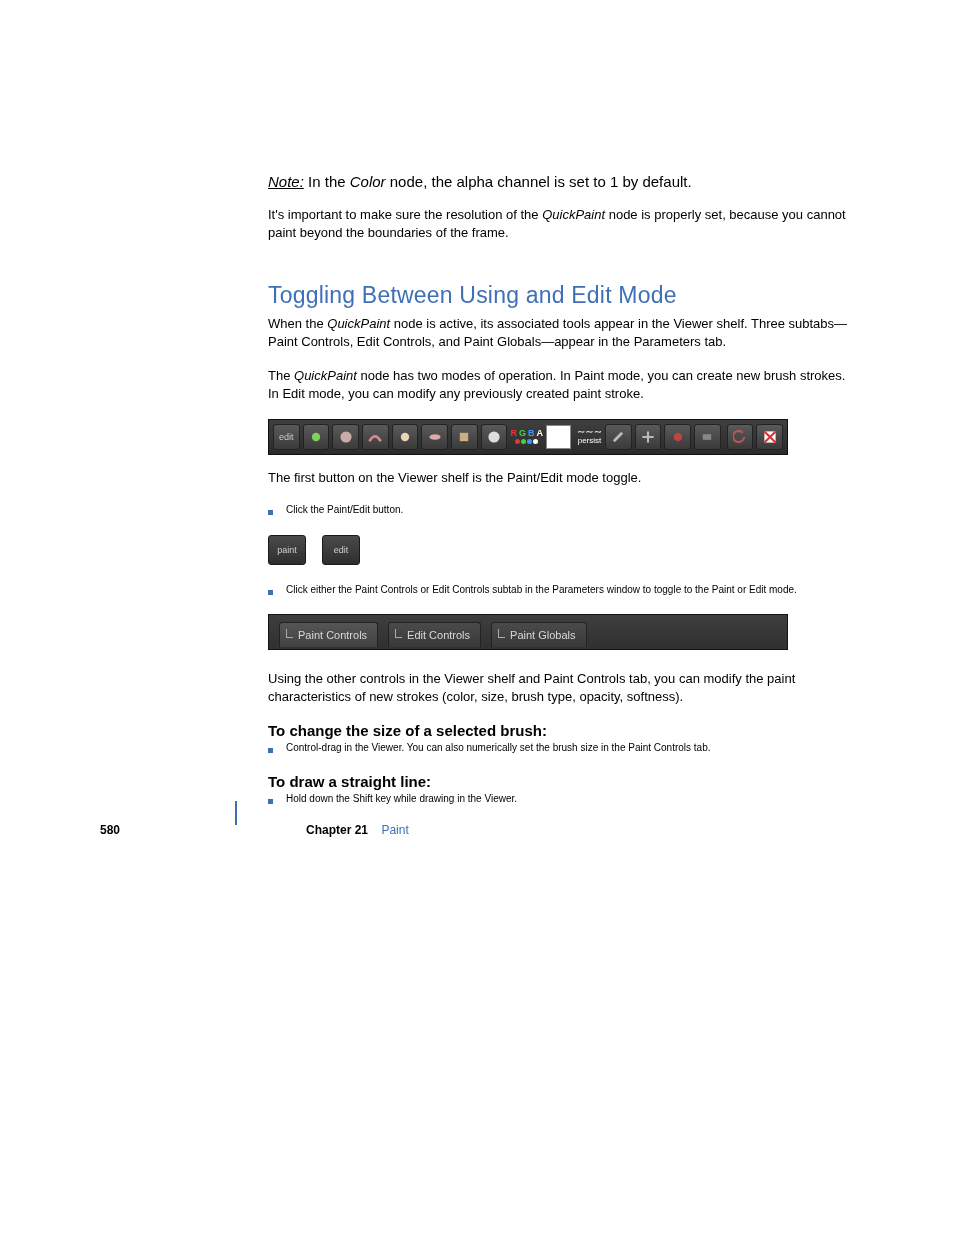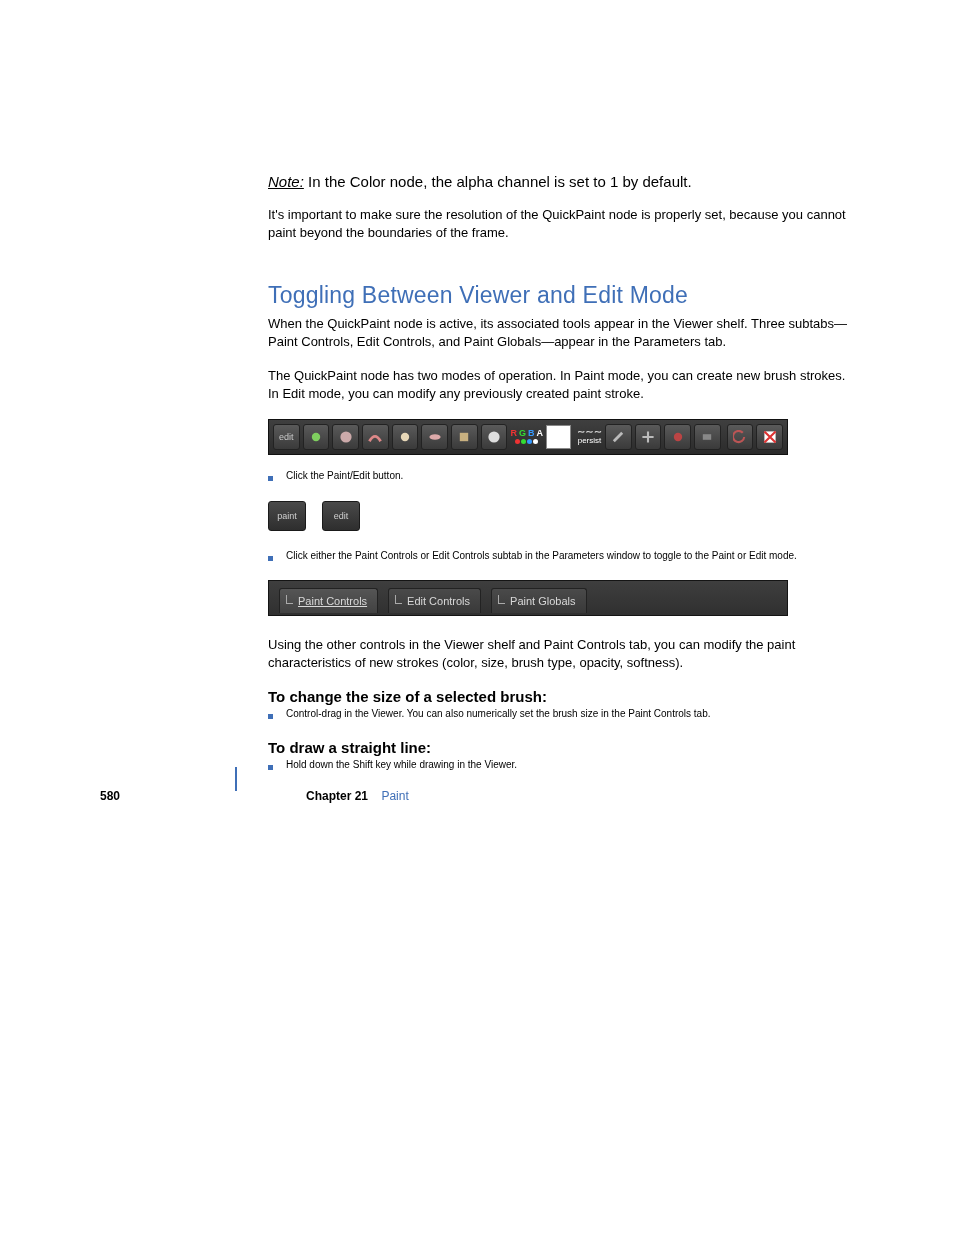--- a/index.html
+++ b/index.html
@@ -15,21 +15,21 @@
     padding: 172px 100px 60px 268px;
     position: relative;
     box-sizing: border-box;
   }
   .note-line {
     font-size: 15px;
     line-height: 1.35;
     margin-bottom: 14px;
   }
   .note-label { font-style: italic; font-weight: 400; text-decoration: underline; }
-  .italic { }
+  .italic { font-style: italic; }
   .para {
     font-size: 13px;
     line-height: 1.38;
     margin-bottom: 16px;
   }
   h2.section {
     color: #3f6fb7;
     font-weight: 400;
     font-size: 23px;
     margin: 40px 0 6px 0;
@@ -156,21 +156,21 @@
   .tab::before {
     content:"";
     position:absolute;
     left:6px;
     top:6px;
     width:6px;
     height:8px;
     border-left:1px solid #aaa;
     border-bottom:1px solid #aaa;
   }
-  .tab.active { background: linear-gradient(#555,#424242); text-decoration: underline; }
+  .tab.active { background: linear-gradient(#555,#424242); }
   .footer {
     position: absolute;
     left: 100px;
     bottom: 47px;
     width: 780px;
     display: flex;
     align-items: flex-end;
   }
   .footer-page {
     font-size: 12px;
@@ -200,21 +200,21 @@
 
   <div class="note-line">
     <span class="note-label">Note:</span>
     <span>In the </span><span class="italic">Color</span><span> node, the alpha channel is set to 1 by default.</span>
   </div>
 
   <div class="para">
     <span>It's important to make sure the resolution of the </span><span class="italic">QuickPaint</span><span> node is properly set, because you cannot paint beyond the boundaries of the frame.</span>
   </div>
 
-  <h2 class="section">Toggling Between Viewer and Edit Mode</h2>
+  <h2 class="section">Toggling Between Using and Edit Mode</h2>
 
   <div class="para">
     <span>When the </span><span class="italic">QuickPaint</span><span> node is active, its associated tools appear in the Viewer shelf. Three subtabs—Paint Controls, Edit Controls, and Paint Globals—appear in the Parameters tab.</span>
   </div>
 
   <div class="para">
     <span>The </span><span class="italic">QuickPaint</span><span> node has two modes of operation. In Paint mode, you can create new brush strokes. In Edit mode, you can modify any previously created paint stroke.</span>
   </div>
 
   <div class="img-strip">
@@ -301,20 +301,21 @@
         </svg>
       </div>
     <div class="strip-btn">
         <svg class="icon-shape" viewBox="0 0 10 10">
           <rect x="1" y="1" width="8" height="8" fill="#fff"></rect>
           <path d="M1 1 L9 9 M9 1 L1 9" stroke="#d33" stroke-width="1.5"></path>
         </svg>
       </div>
   </div>
 
+  <div class="para">The first button on the Viewer shelf is the Paint/Edit mode toggle.</div>
 
   <ul class="bullets">
     <li><span>Click the Paint/Edit button.</span></li>
   </ul>
 
   <div class="edit-pair">
     <div class="edit-chip">paint</div>
     <div class="edit-chip">edit</div>
   </div>
 

